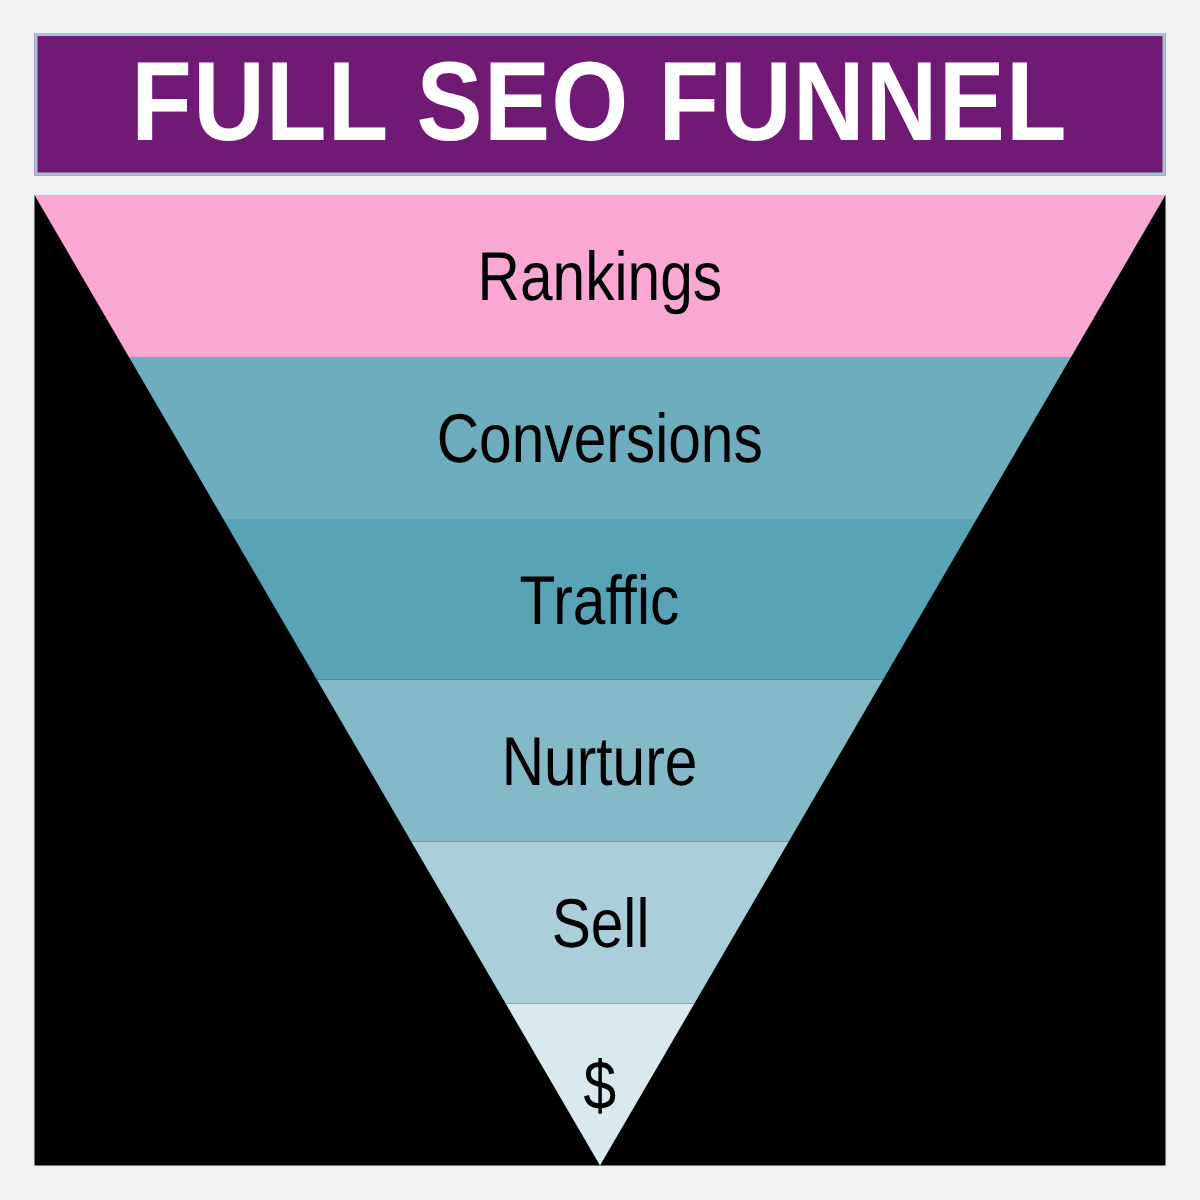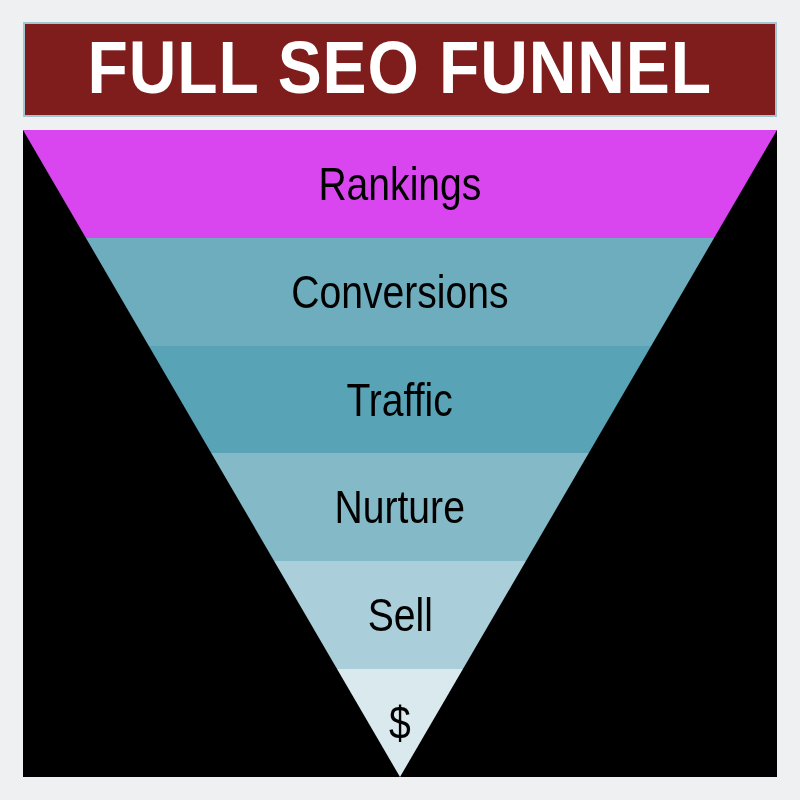--- a/index.html
+++ b/index.html
@@ -43,27 +43,27 @@
     font-size: 46px;
     line-height: 1;
     white-space: nowrap;
     transform: scaleX(0.85);
     transform-origin: center;
   }
 </style>
 </head>
 <body style="background: rgb(238, 240, 242);">
 
-<div class="header" style="background: #7f1d1d; border-color: rgb(163, 197, 209);">
+<div class="header" style="background: #701a75; border-color: rgb(163, 197, 209);">
   <div class="header-title" style="color: rgb(255, 255, 255);">FULL SEO FUNNEL</div>
 </div>
 
 <div class="panel" style="background: rgb(0, 0, 0);">
   <div class="funnel">
-      <div class="band" style="background: #d946ef;">
+      <div class="band" style="background: #f9a8d4;">
         <span class="band-label" style="color: rgb(0, 0, 0);">Rankings</span>
       </div>
       <div class="band" style="background: rgb(109, 173, 190);">
         <span class="band-label" style="color: rgb(0, 0, 0);">Conversions</span>
       </div>
       <div class="band" style="background: rgb(88, 163, 182);">
         <span class="band-label" style="color: rgb(0, 0, 0);">Traffic</span>
       </div>
       <div class="band" style="background: rgb(132, 185, 199);">
         <span class="band-label" style="color: rgb(0, 0, 0);">Nurture</span>

